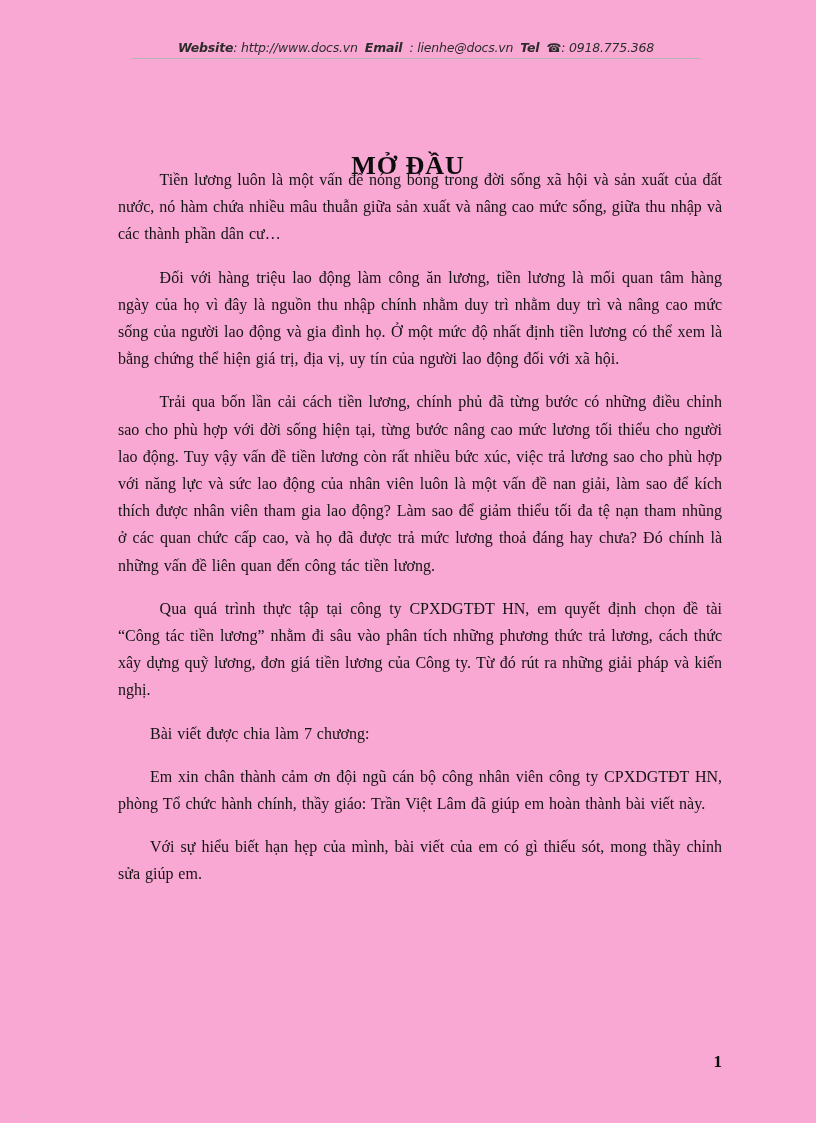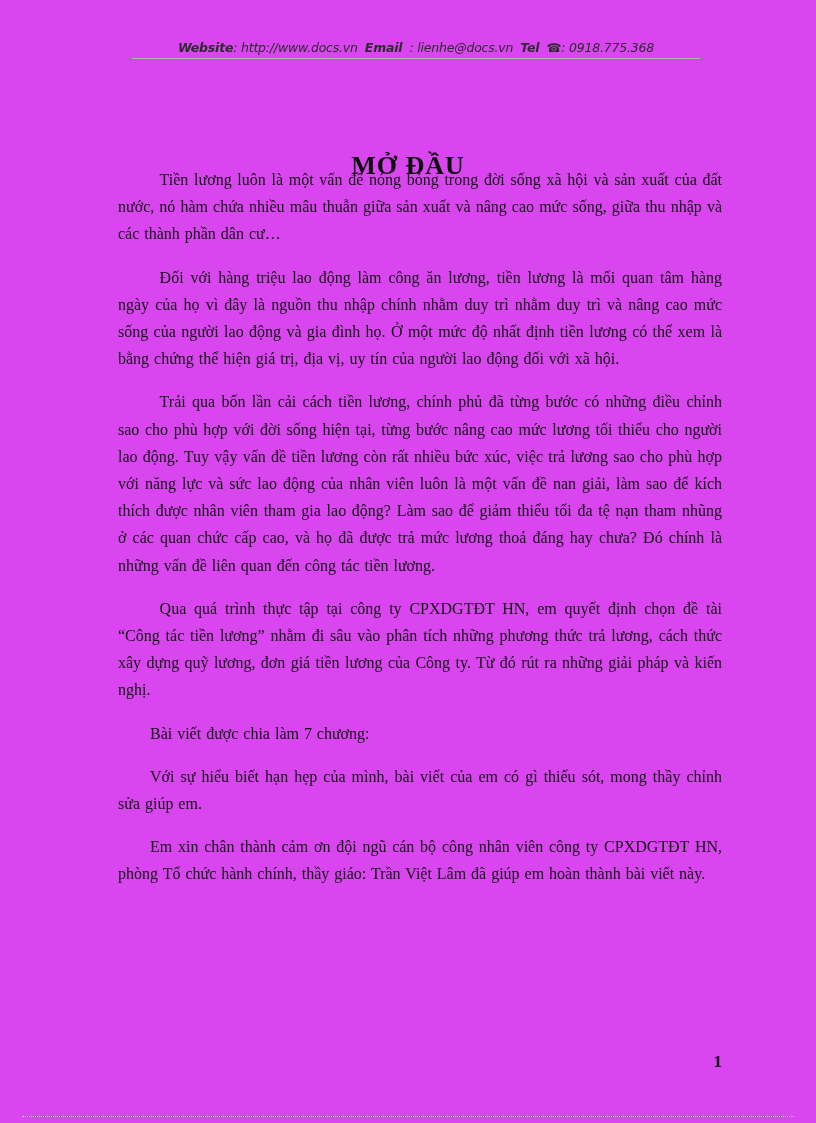--- a/index.html
+++ b/index.html
@@ -8,21 +8,21 @@
     background: #ffffff;
   }
   body {
     font-family: "Liberation Serif", "DejaVu Serif", serif;
     color: #111111;
   }
   .page {
     position: relative;
     width: 816px;
     height: 1123px;
-    background: #d946ef;
+    background: #f9a8d4;
     overflow: hidden;
     box-sizing: border-box;
   }
 
   
   .page-header {
     position: absolute;
     left: 132px;
     top: 40px;
     width: 568px;
@@ -126,21 +126,21 @@
   </div>
 
   <h1 class="doc-title">MỞ ĐẦU</h1>
 
   <div class="body-area">
     <p class="para">Tiền lương luôn là một vấn đề nóng bỏng trong đời sống xã hội và sản xuất của đất nước, nó hàm chứa nhiều mâu thuẫn giữa sản xuất và nâng cao mức sống, giữa thu nhập và các thành phần dân cư…</p>
     <p class="para">Đối với hàng triệu lao động làm công ăn lương, tiền lương là mối quan tâm hàng ngày của họ vì đây là nguồn thu nhập chính nhằm duy trì nhằm duy trì và nâng cao mức sống của người lao động và gia đình họ. Ở một mức độ nhất định tiền lương có thể xem là bằng chứng thể hiện giá trị, địa vị, uy tín của người lao động đối với xã hội.</p>
     <p class="para">Trải qua bốn lần cải cách tiền lương, chính phủ đã từng bước có những điều chỉnh sao cho phù hợp với đời sống hiện tại, từng bước nâng cao mức lương tối thiểu cho người lao động. Tuy vậy vấn đề tiền lương còn rất nhiều bức xúc, việc trả lương sao cho phù hợp với năng lực và sức lao động của nhân viên luôn là một vấn đề nan giải, làm sao để kích thích được nhân viên tham gia lao động? Làm sao để giảm thiểu tối đa tệ nạn tham nhũng ở các quan chức cấp cao, và họ đã được trả mức lương thoả đáng hay chưa? Đó chính là những vấn đề liên quan đến công tác tiền lương.</p>
     <p class="para">Qua quá trình thực tập tại công ty CPXDGTĐT HN, em quyết định chọn đề tài “Công tác tiền lương” nhằm đi sâu vào phân tích những phương thức trả lương, cách thức xây dựng quỹ lương, đơn giá tiền lương của Công ty. Từ đó rút ra những giải pháp và kiến nghị.</p>
     <p class="para tight-indent">Bài viết được chia làm 7 chương:</p>
+    <p class="para tight-indent">Em xin chân thành cảm ơn đội ngũ cán bộ công nhân viên công ty CPXDGTĐT HN, phòng Tổ chức hành chính, thầy giáo: Trần Việt Lâm đã giúp em hoàn thành bài viết này.</p>
     <p class="para tight-indent">Với sự hiểu biết hạn hẹp của mình, bài viết của em có gì thiếu sót, mong thầy chỉnh sửa giúp em.</p>
-    <p class="para tight-indent">Em xin chân thành cảm ơn đội ngũ cán bộ công nhân viên công ty CPXDGTĐT HN, phòng Tổ chức hành chính, thầy giáo: Trần Việt Lâm đã giúp em hoàn thành bài viết này.</p>
   </div>
 
   <div class="page-number">1</div>
 
   <div class="bottom-rule"></div>
 
 </div>
 
 </body></html>

